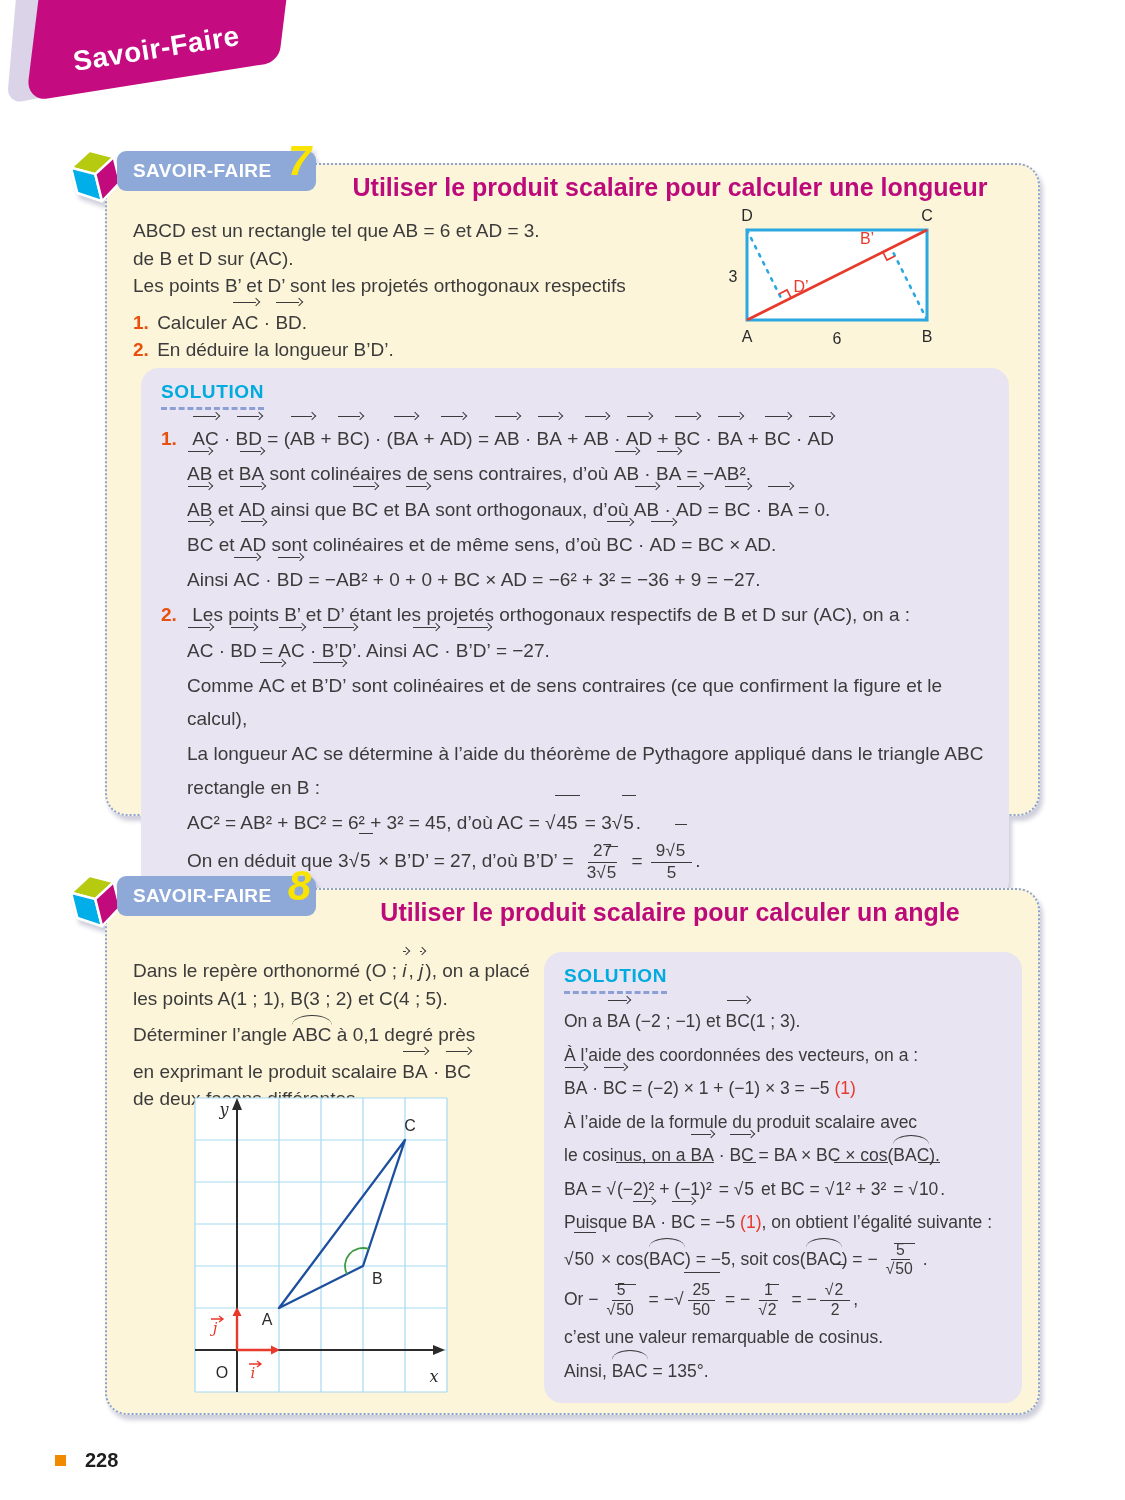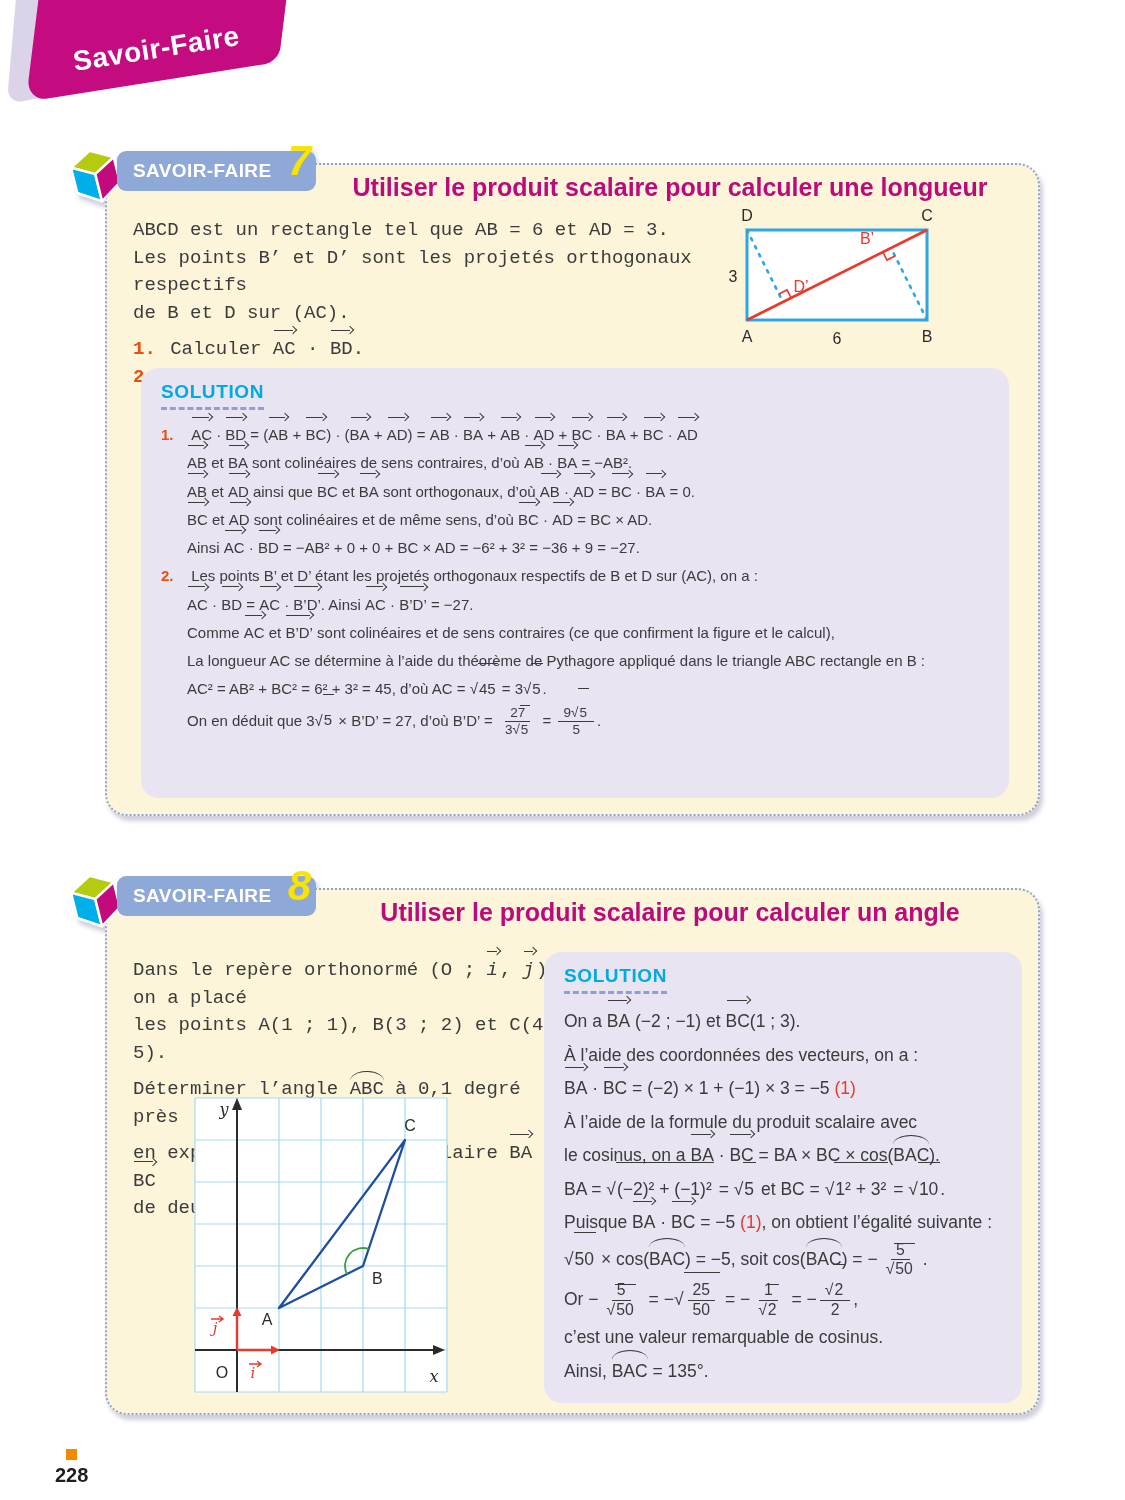--- a/index.html
+++ b/index.html
@@ -42,37 +42,37 @@
     font-size:42px;font-weight:bold;font-style:italic;line-height:1;
   }
   .box-title{
     position:absolute;left:210px;right:15px;top:8px;margin:0;text-align:center;
     color:#bd0a7b;font-size:25px;font-weight:bold;
   }
   
   .prob{position:absolute;font-size:19px;color:#3b3b3b;}
   #prob7{left:26px;top:52px;width:590px;}
   #prob8{left:26px;top:58px;width:440px;}
-  .prob .mline{line-height:1.45;font-family:Liberation Mono, monospace;}
+  .prob .mline{line-height:1.45;}
   .prob .mline.vecline{margin-top:9px;}
   .prob .onum{display:inline;margin:0 3px 0 0;width:auto;}
   
   .sol{
     position:absolute;background:#e8e4f2;border-radius:18px;
     padding:13px 20px 14px 20px;box-sizing:border-box;
   }
   #sol7{left:34px;top:203px;width:868px;min-height:430px;}
   #sol8{left:437px;top:62px;width:478px;min-height:448px;}
   .sol-label{
     display:inline-block;color:#00abdf;font-weight:bold;font-size:19px;
     letter-spacing:.6px;border-bottom:3px dashed #8c9fd6;
     padding-bottom:4px;margin-bottom:10px;
   }
   .mline{color:#3b3b3b;}
-  #sol7 .mline{font-size:15px;line-height:1.75;padding-left:26px;margin:2px 0;}
+  #sol7 .mline{font-size:19px;line-height:1.75;padding-left:26px;margin:2px 0;}
   #sol8 .mline{font-size:17.5px;line-height:1.8;padding-left:0;margin:2px 0;}
   .onum{color:#e8500f;font-weight:bold;display:inline-block;width:26px;margin-left:-26px;}
   .red{color:#e8392b;}
   
   .vec{position:relative;display:inline-block;text-align:center;}
   .vec.it{font-style:italic;padding-right:2px;}
   .vec::before{
     content:"";position:absolute;left:1px;right:3px;top:-0.34em;
     border-top:1.4px solid currentColor;
   }
@@ -100,21 +100,21 @@
   .frac .num{padding:0 5px;border-bottom:1.4px solid currentColor;}
   .frac .den{padding:0 5px;}
   
   .fig7{position:absolute;left:600px;top:40px;}
   .fig8{position:absolute;left:80px;top:200px;}
   .figlabel{font-family:"Liberation Sans",sans-serif;font-size:16px;fill:#2b2b2b;}
   .figlabel-red{font-family:"Liberation Sans",sans-serif;font-size:16px;fill:#e8392b;}
   .axlabel{font-family:"DejaVu Serif",serif;font-style:italic;font-size:16px;fill:#2b2b2b;}
   .ijlabel{font-family:"DejaVu Serif",serif;font-style:italic;font-size:15px;fill:#e8392b;}
   
-  .footer{position:absolute;left:55px;top:1449px;display:flex;align-items:center;gap:4px;flex-direction:column;}
+  .footer{position:absolute;left:55px;top:1449px;display:flex;align-items:center;gap:19px;}
   .page-square{width:11px;height:11px;background:#f18a00;}
   .page-num{font-weight:bold;font-size:20px;color:#1e1e1e;}
 </style>
 </head>
 <body>
 
 <header>
   <div class="banner-shadow"></div>
   <div class="banner">
     <span>Savoir-Faire</span>
@@ -132,22 +132,22 @@
     </svg>
   </div>
   <div class="badge">
     <span>SAVOIR-FAIRE</span>
     <span class="badge-num">7</span>
   </div>
   <h2 class="box-title">Utiliser le produit scalaire pour calculer une longueur</h2>
 
   <div class="prob" id="prob7">
       <div class="mline">ABCD est un rectangle tel que AB = 6 et AD = 3.</div>
+      <div class="mline">de B et D sur (AC).</div>
       <div class="mline">Les points B’ et D’ sont les projetés orthogonaux respectifs</div>
-      <div class="mline">de B et D sur (AC).</div>
       <div class="mline vecline"><span class="onum">1.</span> Calculer <span class="vec">AC</span> · <span class="vec">BD</span>.</div>
       <div class="mline"><span class="onum">2.</span> En déduire la longueur B’D’.</div>
     </div>
 
   <svg class="fig7" width="245" height="150" viewBox="0 0 245 150">
     <rect x="40" y="25" width="180" height="90" fill="#ffffff" stroke="#2da7e0" stroke-width="3"></rect>
     <line x1="40" y1="115" x2="220" y2="25" stroke="#e8392b" stroke-width="2.8"></line>
     <line x1="40" y1="25" x2="76" y2="97" stroke="#2da7e0" stroke-width="2.6" stroke-dasharray="2.5 6.5" stroke-linecap="round"></line>
     <line x1="220" y1="115" x2="184" y2="43" stroke="#2da7e0" stroke-width="2.6" stroke-dasharray="2.5 6.5" stroke-linecap="round"></line>
     <path d="M 84.05 92.98 L 80.03 84.93 L 71.98 88.95" fill="none" stroke="#e8392b" stroke-width="1.6"></path>

